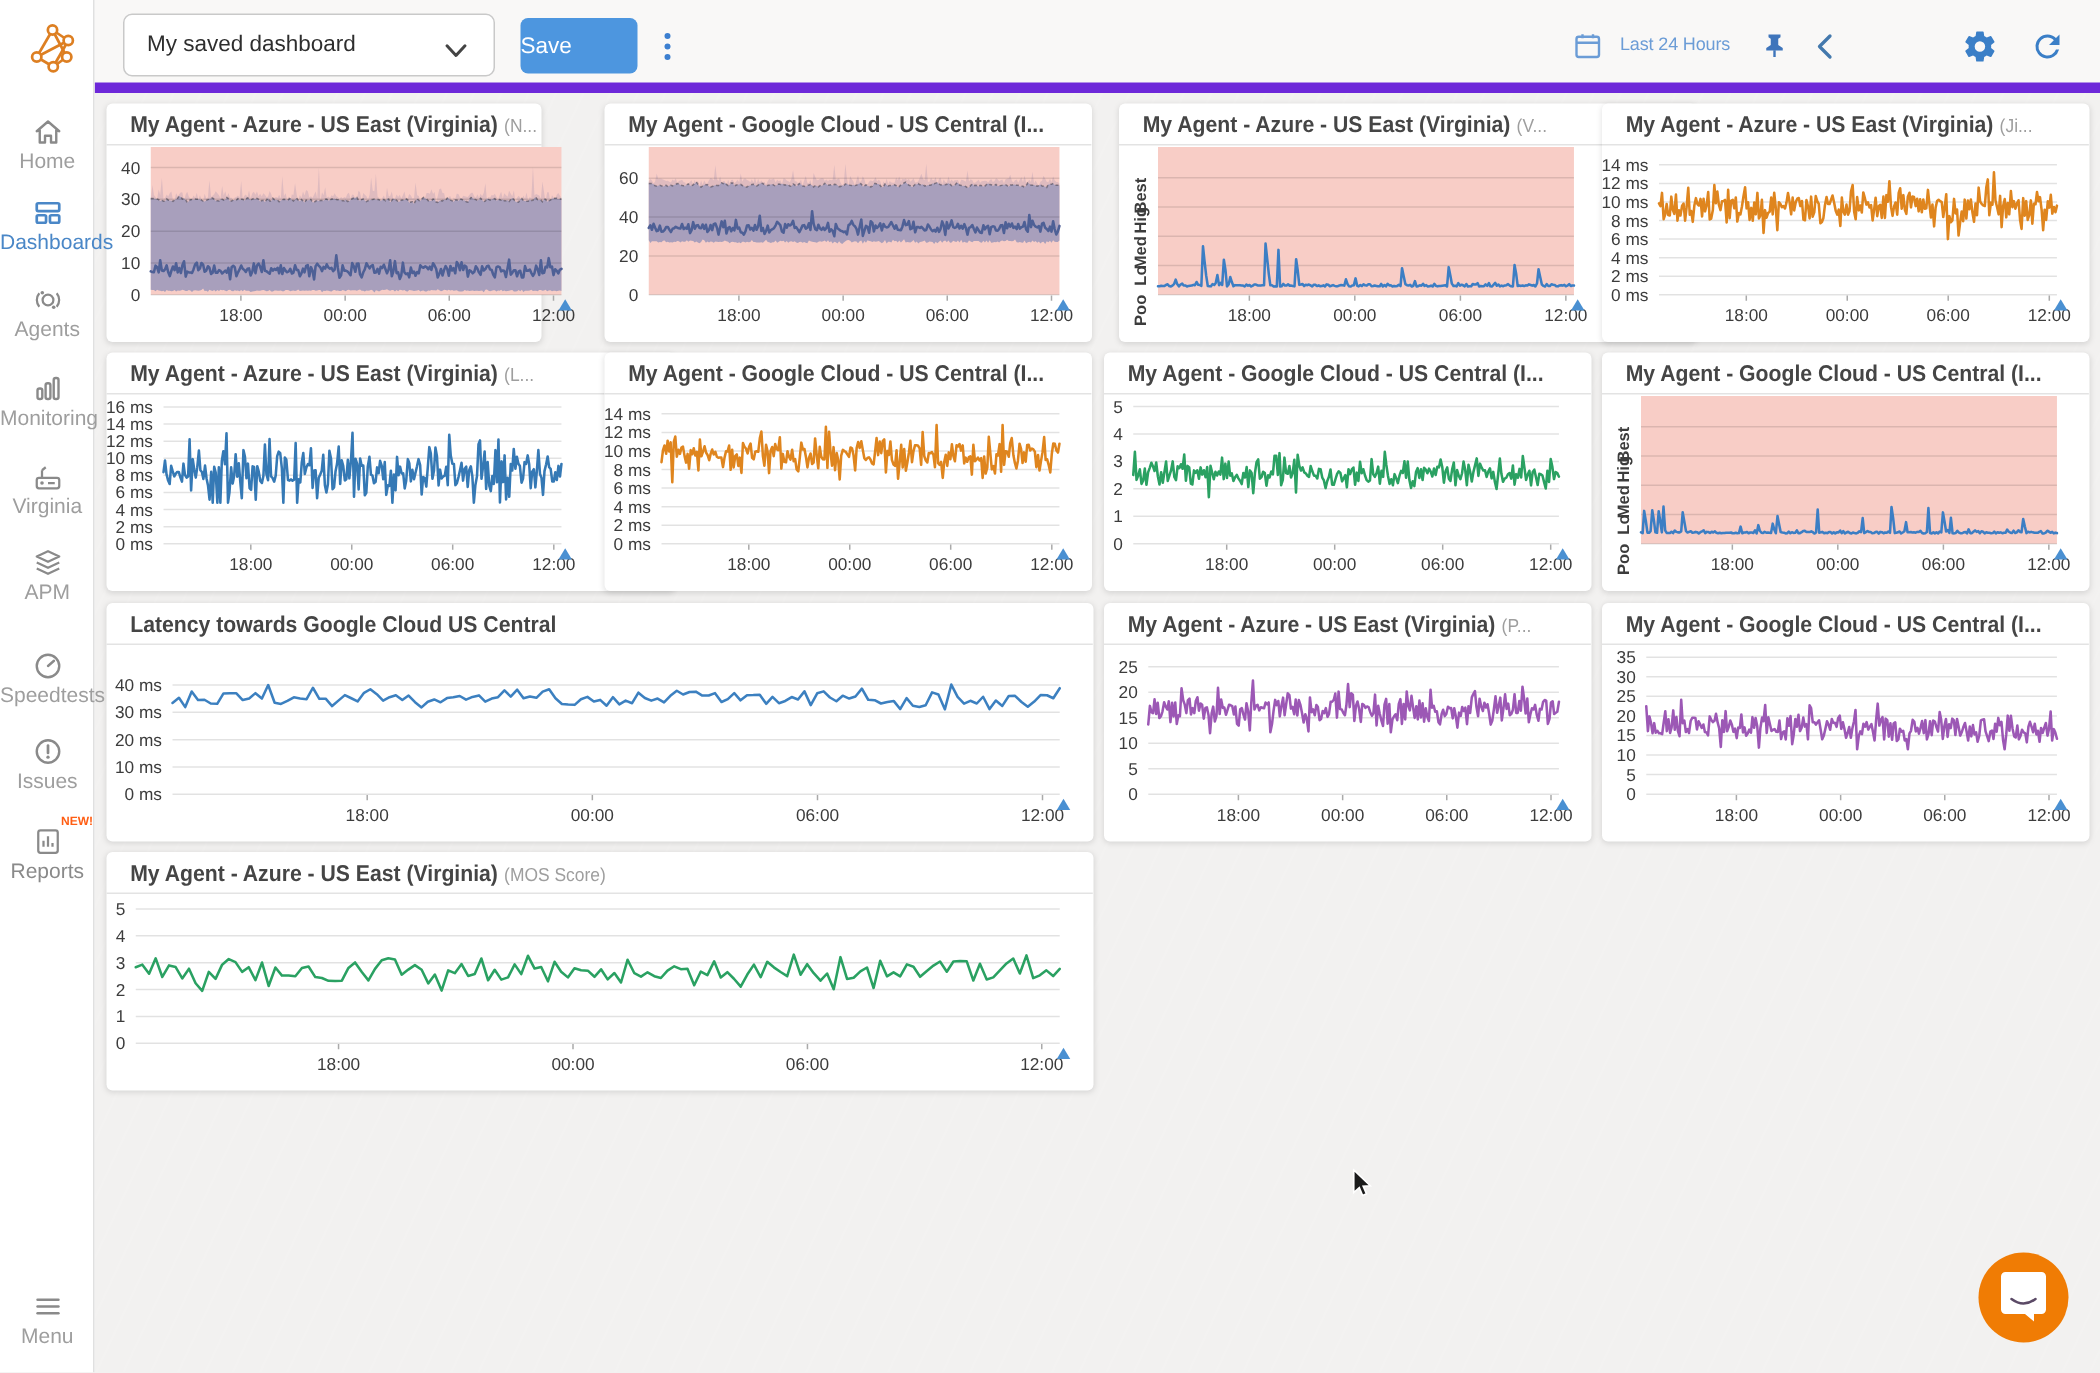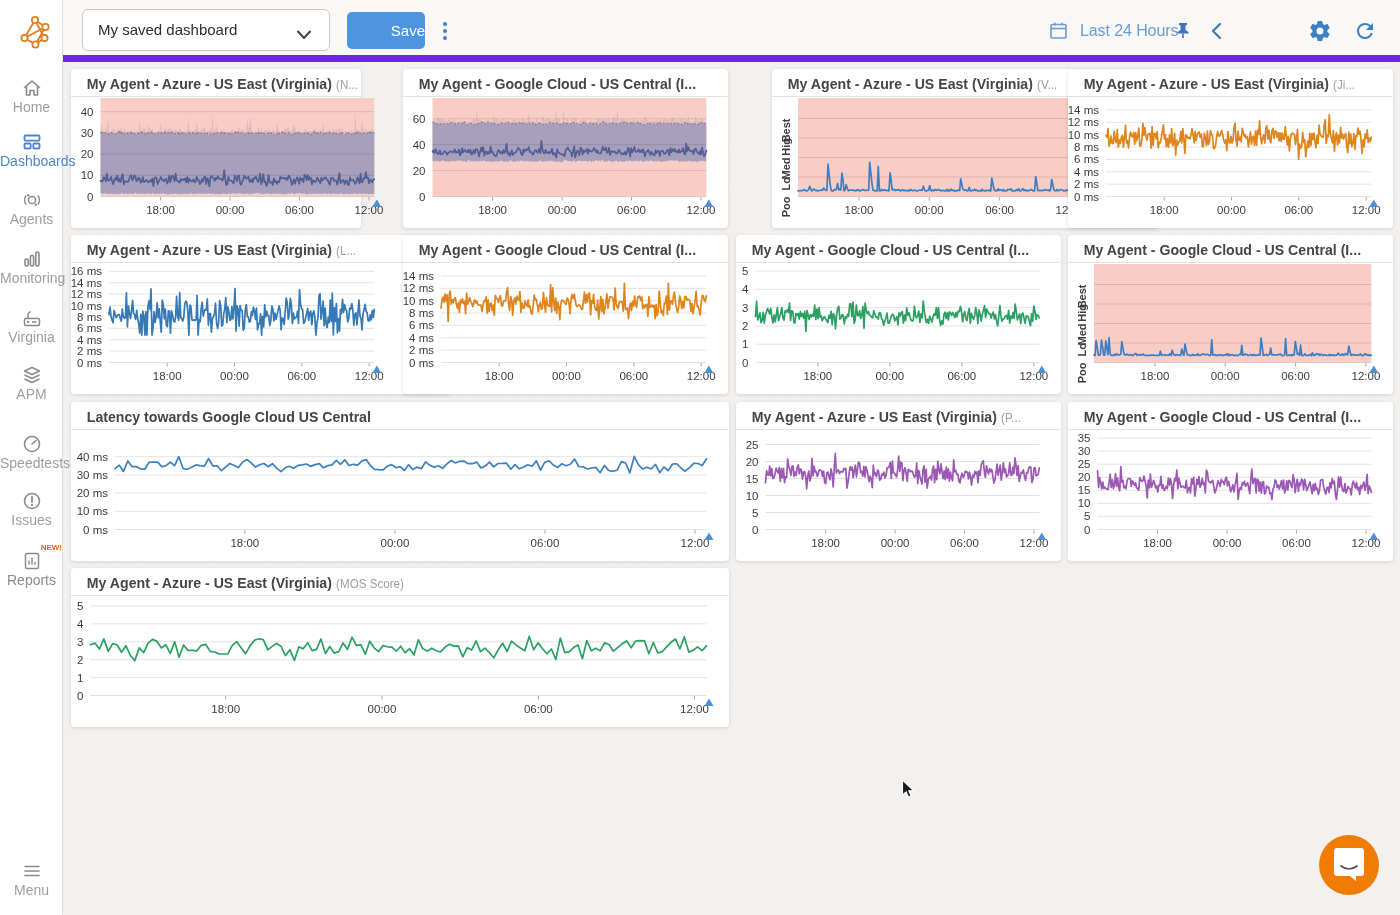--- a/index.html
+++ b/index.html
@@ -4,21 +4,21 @@
 body { width:1400px; height:915px; font-family:"Liberation Sans",sans-serif; background:#f2f1f0; position:relative; overflow:hidden; }
 .texture { position:absolute; inset:0; background:repeating-linear-gradient(115deg, rgba(255,255,255,0) 0 15px, rgba(255,255,255,0.75) 15px 16.5px); opacity:.11; }
 .sidebar { position:absolute; left:0; top:0; width:63px; height:915px; background:#fff; border-right:1px solid #e0e0e0; z-index:20; }
 .topbar { position:absolute; left:63px; top:0; width:1337px; height:62px; background:#f9f8f7; border-bottom:7px solid #6d28d9; z-index:10; }
 .nav { position:absolute; left:0; width:63px; text-align:center; }
 .nico { height:22px; }
 .nlbl { font-size:14px; margin-top:0px; color:#9e9e9e; }
 .new { position:absolute; top:-7px; right:1px; color:#ff5e14; font-size:8px; font-weight:bold; }
 .dd { position:absolute; left:19px; top:9px; width:248px; height:42px; background:#fff; border:1px solid #c9c9c9; border-radius:6px; }
 .ddt { position:absolute; left:15px; top:11px; font-size:15px; color:#2e2e2e; }
-.savebtn { position:absolute; left:284px; top:12px; width:78px; height:37px; background:#4d96df; border-radius:5px; color:#fff; font-size:15px; text-align:right; line-height:37px; }
+.savebtn { position:absolute; left:284px; top:12px; width:78px; height:37px; background:#4d96df; border-radius:5px; color:#fff; font-size:15px; text-align:left; line-height:37px; }
 .card { position:absolute; height:159px; background:#fff; border-radius:4px; box-shadow:0 1px 4px rgba(0,0,0,0.13); z-index:5; }
 .chead { height:28px; line-height:29px; border-bottom:1px solid #e3e3e3; padding-left:17px; white-space:nowrap; overflow:hidden; transform:scaleX(0.93); transform-origin:0 0; width:107.5%; }
 .ct { font-size:15.2px; font-weight:bold; color:#454545; }
 .sub { font-size:12.5px; color:#9e9e9e; }
 </style></head><body>
 <div class="texture"></div>
 <div class="topbar">
  <div class="dd">
       <div class="ddt">My saved dashboard</div>
       <div style="position:absolute;right:17px;top:16px"><svg width="16" height="10" viewBox="0 0 16 10">
@@ -34,21 +34,21 @@
         </g>
       </svg></div>
  <div style="position:absolute;left:985px;top:20px"><svg width="21" height="21" viewBox="0 0 21 21">
         <g fill="none" stroke="#6b9cd6" stroke-width="1.6">
           <rect x="3" y="4.5" width="15" height="13.5" rx="1.5"></rect>
           <line x1="3" y1="8.5" x2="18" y2="8.5"></line>
           <line x1="7" y1="2.8" x2="7" y2="5.5"></line>
           <line x1="14" y1="2.8" x2="14" y2="5.5"></line>
         </g>
       </svg></div>
- <div style="position:absolute;left:1017px;top:22px;font-size:16px;letter-spacing:-0.1px;color:#6b9cd6">Last 24 Hours</div>
+ <div style="position:absolute;left:1017px;top:22px;font-size:12px;letter-spacing:-0.1px;color:#6b9cd6">Last 24 Hours</div>
  <div style="position:absolute;left:1112px;top:21px"><svg width="16" height="18" viewBox="0 0 16 18">
         <g fill="#3f75bb">
           <path d="M4 2 h8 v1.8 l-1.5 1 v4.2 l3 2 v1.6 H2.5 V11 l3 -2 V4.8 L4 3.8 Z"></path>
           <rect x="7.2" y="12.5" width="1.6" height="4.5"></rect>
         </g>
       </svg></div>
  <div style="position:absolute;left:1146px;top:21px"><svg width="14" height="20" viewBox="0 0 14 20">
         <path d="M11 3 L4 10 L11 17" fill="none" stroke="#4479ad" stroke-width="2.2" stroke-linecap="round" stroke-linejoin="round"></path>
       </svg></div>
  <div style="position:absolute;left:1245px;top:19px"><svg width="24" height="24" viewBox="0 0 24 24">
@@ -222,21 +222,21 @@
       <line x1="159.1" y1="128.0" x2="159.1" y2="131.5" stroke="#aaa" stroke-width="1"></line>
       <text x="159.1" y="145" font-size="11.5" fill="#3c3c3c" text-anchor="middle">00:00</text>
       <line x1="228.5" y1="128.0" x2="228.5" y2="131.5" stroke="#aaa" stroke-width="1"></line>
       <text x="228.5" y="145" font-size="11.5" fill="#3c3c3c" text-anchor="middle">06:00</text>
       <line x1="298.0" y1="128.0" x2="298.0" y2="131.5" stroke="#aaa" stroke-width="1"></line>
       <text x="298.0" y="145" font-size="11.5" fill="#3c3c3c" text-anchor="middle">12:00</text>
       <polyline points="29.5,82.9 30.6,81.2 31.6,84.2 32.7,80.2 33.7,82.7 34.8,85.1 35.8,84.7 36.9,81.4 38.0,85.5 39.0,85.4 40.1,84.3 41.1,82.4 42.2,82.3 43.2,84.1 44.3,85.7 45.4,83.5 46.4,83.2 47.5,82.2 48.5,82.8 49.6,83.1 50.6,83.3 51.7,80.3 52.8,83.7 53.8,82.8 54.9,83.5 55.9,80.5 57.0,86.4 58.0,84.6 59.1,79.1 60.2,83.5 61.2,81.4 62.3,81.1 63.3,83.0 64.4,83.1 65.4,80.7 66.5,83.6 67.6,80.8 68.6,85.6 69.7,84.3 70.7,81.0 71.8,84.4 72.8,80.4 73.9,80.0 75.0,82.8 76.0,87.4 77.1,82.7 78.1,78.6 79.2,82.5 80.2,78.2 81.3,86.7 82.4,83.1 83.4,82.4 84.5,85.2 85.5,83.0 86.6,84.6 87.6,77.6 88.7,83.4 89.8,82.8 90.8,85.8 91.9,86.2 92.9,87.4 94.0,85.2 95.0,81.4 96.1,81.2 97.2,84.0 98.2,82.9 99.3,84.8 100.3,81.0 101.4,84.2 102.4,82.0 103.5,74.8 104.6,85.0 105.6,83.0 106.7,86.9 107.7,85.0 108.8,81.4 109.8,86.0 110.9,84.4 112.0,83.8 113.0,83.1 114.1,81.2 115.1,78.9 116.2,80.0 117.2,81.1 118.3,85.3 119.4,86.1 120.4,80.4 121.5,82.8 122.5,80.5 123.6,81.3 124.6,80.6 125.7,78.2 126.8,83.0 127.8,82.4 128.9,84.1 129.9,85.8 131.0,83.6 132.0,81.4 133.1,81.1 134.2,83.5 135.2,82.8 136.3,79.8 137.3,84.3 138.4,71.8 139.4,80.1 140.5,83.7 141.6,84.4 142.6,80.8 143.7,83.4 144.7,84.2 145.8,82.7 146.8,84.3 147.9,83.1 149.0,79.6 150.0,85.5 151.1,83.9 152.1,84.9 153.2,88.5 154.2,80.3 155.3,83.2 156.4,84.0 157.4,84.8 158.5,85.1 159.5,85.8 160.6,85.3 161.6,87.3 162.7,81.1 163.8,80.4 164.8,78.3 165.9,80.9 166.9,81.8 168.0,83.6 169.0,87.4 170.1,82.4 171.2,77.3 172.2,88.3 173.3,84.7 174.3,81.6 175.4,82.4 176.4,86.2 177.5,78.5 178.6,79.6 179.6,85.3 180.7,81.4 181.7,83.0 182.8,81.8 183.8,79.9 184.9,84.7 186.0,80.3 187.0,82.1 188.1,82.6 189.1,82.4 190.2,80.7 191.2,79.0 192.3,81.3 193.4,83.5 194.4,81.2 195.5,84.2 196.5,84.3 197.6,84.5 198.6,82.1 199.7,77.7 200.8,81.1 201.8,80.8 202.9,78.4 203.9,83.8 205.0,83.3 206.0,78.9 207.1,85.9 208.2,82.4 209.2,82.4 210.3,83.0 211.3,82.2 212.4,83.4 213.4,84.6 214.5,84.3 215.6,80.7 216.6,82.0 217.7,84.0 218.7,85.1 219.8,84.3 220.8,85.4 221.9,82.8 223.0,85.6 224.0,83.7 225.1,78.6 226.1,81.2 227.2,87.6 228.2,79.1 229.3,83.3 230.4,81.1 231.4,77.9 232.5,82.4 233.5,82.9 234.6,82.4 235.6,80.2 236.7,83.3 237.8,81.5 238.8,83.4 239.9,80.4 240.9,83.0 242.0,87.4 243.0,82.9 244.1,82.4 245.2,81.0 246.2,83.5 247.3,85.9 248.3,82.7 249.4,84.5 250.4,86.0 251.5,86.3 252.6,81.2 253.6,83.9 254.7,82.2 255.7,81.6 256.8,87.1 257.8,82.4 258.9,81.9 260.0,82.1 261.0,84.7 262.1,84.8 263.1,83.6 264.2,81.2 265.2,81.1 266.3,86.3 267.4,79.2 268.4,83.2 269.5,80.2 270.5,82.1 271.6,80.0 272.6,82.9 273.7,82.1 274.8,83.7 275.8,80.3 276.9,83.4 277.9,82.5 279.0,82.1 280.0,79.0 281.1,84.0 282.2,85.5 283.2,74.3 284.3,82.4 285.3,78.2 286.4,81.0 287.4,82.1 288.5,82.6 289.6,81.7 290.6,85.4 291.7,80.1 292.7,79.6 293.8,82.9 294.8,83.7 295.9,85.0 297.0,82.1 298.0,85.4 299.1,78.5 300.1,83.7 301.2,87.3 302.2,85.4 303.3,81.6" fill="none" stroke="#4e6096" stroke-width="1.7" stroke-linejoin="round" stroke-linecap="round"></polyline>
       <polygon points="301.3,138 305.8,130.5 310.3,138" fill="#4a90d2"></polygon>
     </svg>
   </div>
-<div class="card" style="left:772px;top:69px;width:385px">
+<div class="card" style="left:746px;top:69px;width:385px">
 <div class="chead"><span class="ct">My Agent - Azure - US East (Virginia)</span> <span class="sub">(V...</span></div>
 <svg width="325" height="159" viewBox="0 0 325 159" style="position:absolute;left:0;top:0">
       <rect x="26" y="29" width="277.3" height="98.5" fill="#f8cdc6"></rect>
       <line x1="26" y1="127.5" x2="303.3" y2="127.5" stroke="rgba(0,0,0,0.115)" stroke-width="1"></line>
       <line x1="26" y1="108.0" x2="303.3" y2="108.0" stroke="rgba(0,0,0,0.115)" stroke-width="1"></line>
       <line x1="26" y1="88.5" x2="303.3" y2="88.5" stroke="rgba(0,0,0,0.115)" stroke-width="1"></line>
       <line x1="26" y1="69.0" x2="303.3" y2="69.0" stroke="rgba(0,0,0,0.115)" stroke-width="1"></line>
       <line x1="26" y1="49.5" x2="303.3" y2="49.5" stroke="rgba(0,0,0,0.115)" stroke-width="1"></line>
       <text x="18" y="127.5" font-size="11" font-weight="bold" fill="#3c3c3c" text-anchor="end" transform="rotate(-90 18 127.5)">Poo</text>
       <text x="18" y="108.0" font-size="11" font-weight="bold" fill="#3c3c3c" text-anchor="end" transform="rotate(-90 18 108.0)">Lo</text>

